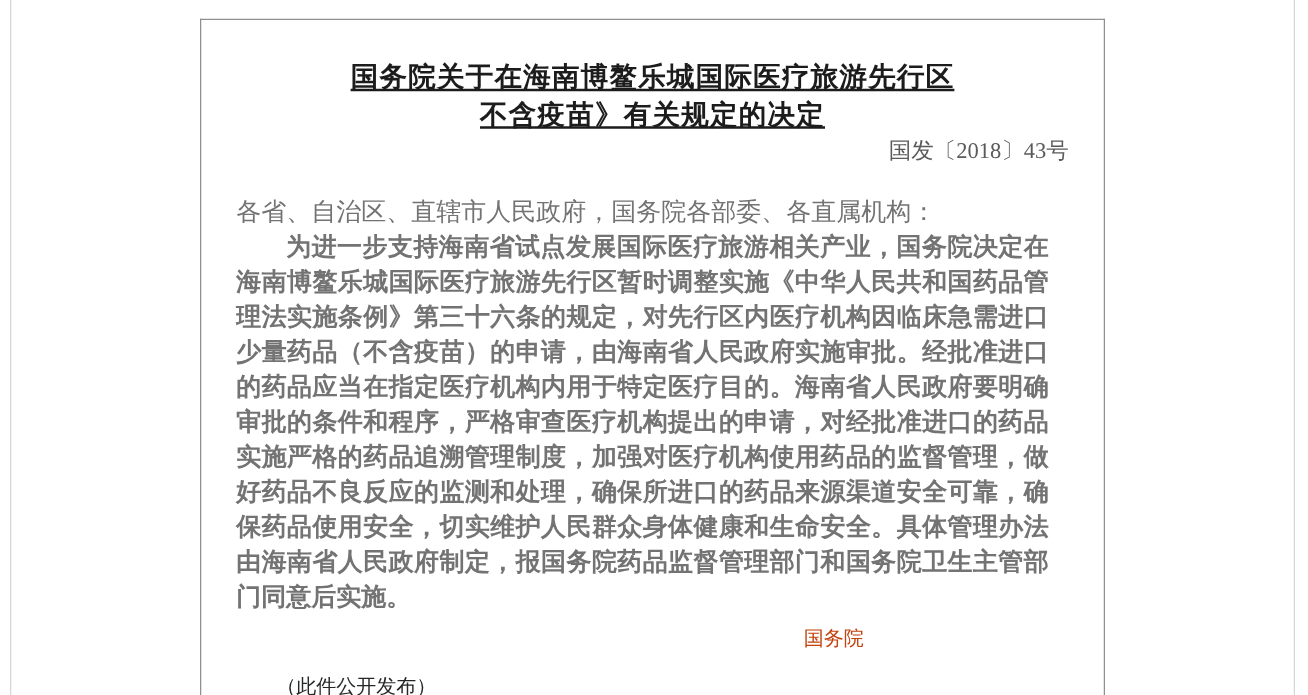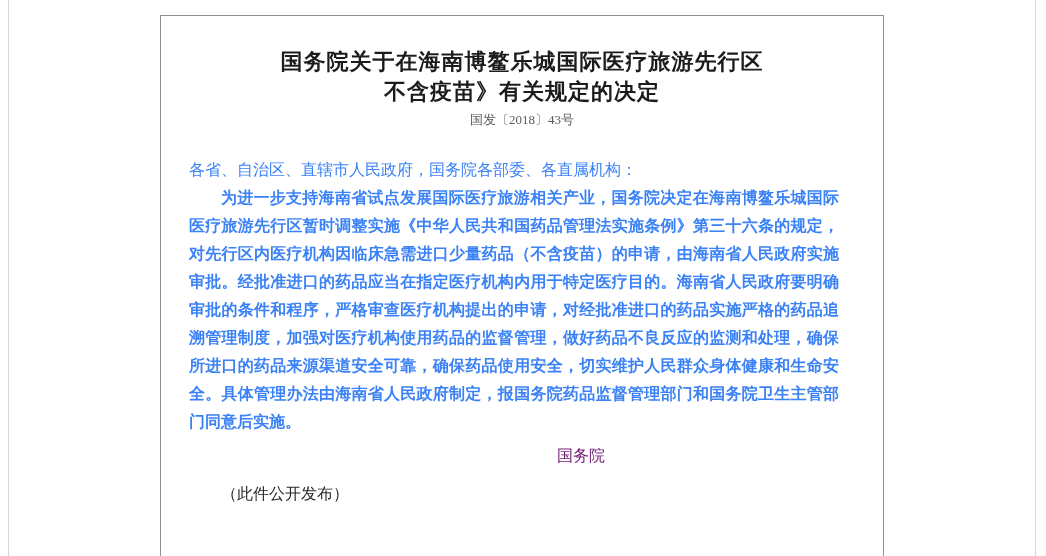--- a/index.html
+++ b/index.html
@@ -39,52 +39,53 @@
     padding: 0 28px;
   }
   .doc-title {
     margin-top: 31px;
     text-align: center;
     font-size: 22px;
     line-height: 30px;
     font-weight: bold;
     color: #1c1c1c;
     letter-spacing: 1px;
+    text-decoration: underline;
   }
   .doc-number {
     margin-top: 3px;
-    text-align: center;
-    font-size: 13px;
+    text-align: right;
+    font-size: 18px;
     line-height: 20px;
     color: #5a5a5a;
   }
   .doc-body {
     width: 650px;
     margin-top: 26px;
-    font-size: 16px;
+    font-size: 20px;
     line-height: 28px;
-    color: #3b82f6;
+    color: #737373;
   }
   .salutation {
     text-align: left;
   }
   .para {
     text-indent: 2em;
     text-align: justify;
     font-weight: bold;
   }
   .signature {
     width: 220px;
     margin-left: auto;
     margin-right: 78px;
     margin-top: 6px;
-    text-align: left;
+    text-align: center;
     font-size: 16px;
     line-height: 28px;
-    color: #701a75;
+    color: #c2410c;
   }
   .publish-note {
     margin-top: 10px;
     font-size: 16px;
     line-height: 28px;
     color: #262626;
     text-indent: 2em;
   }
 </style>
 </head>

